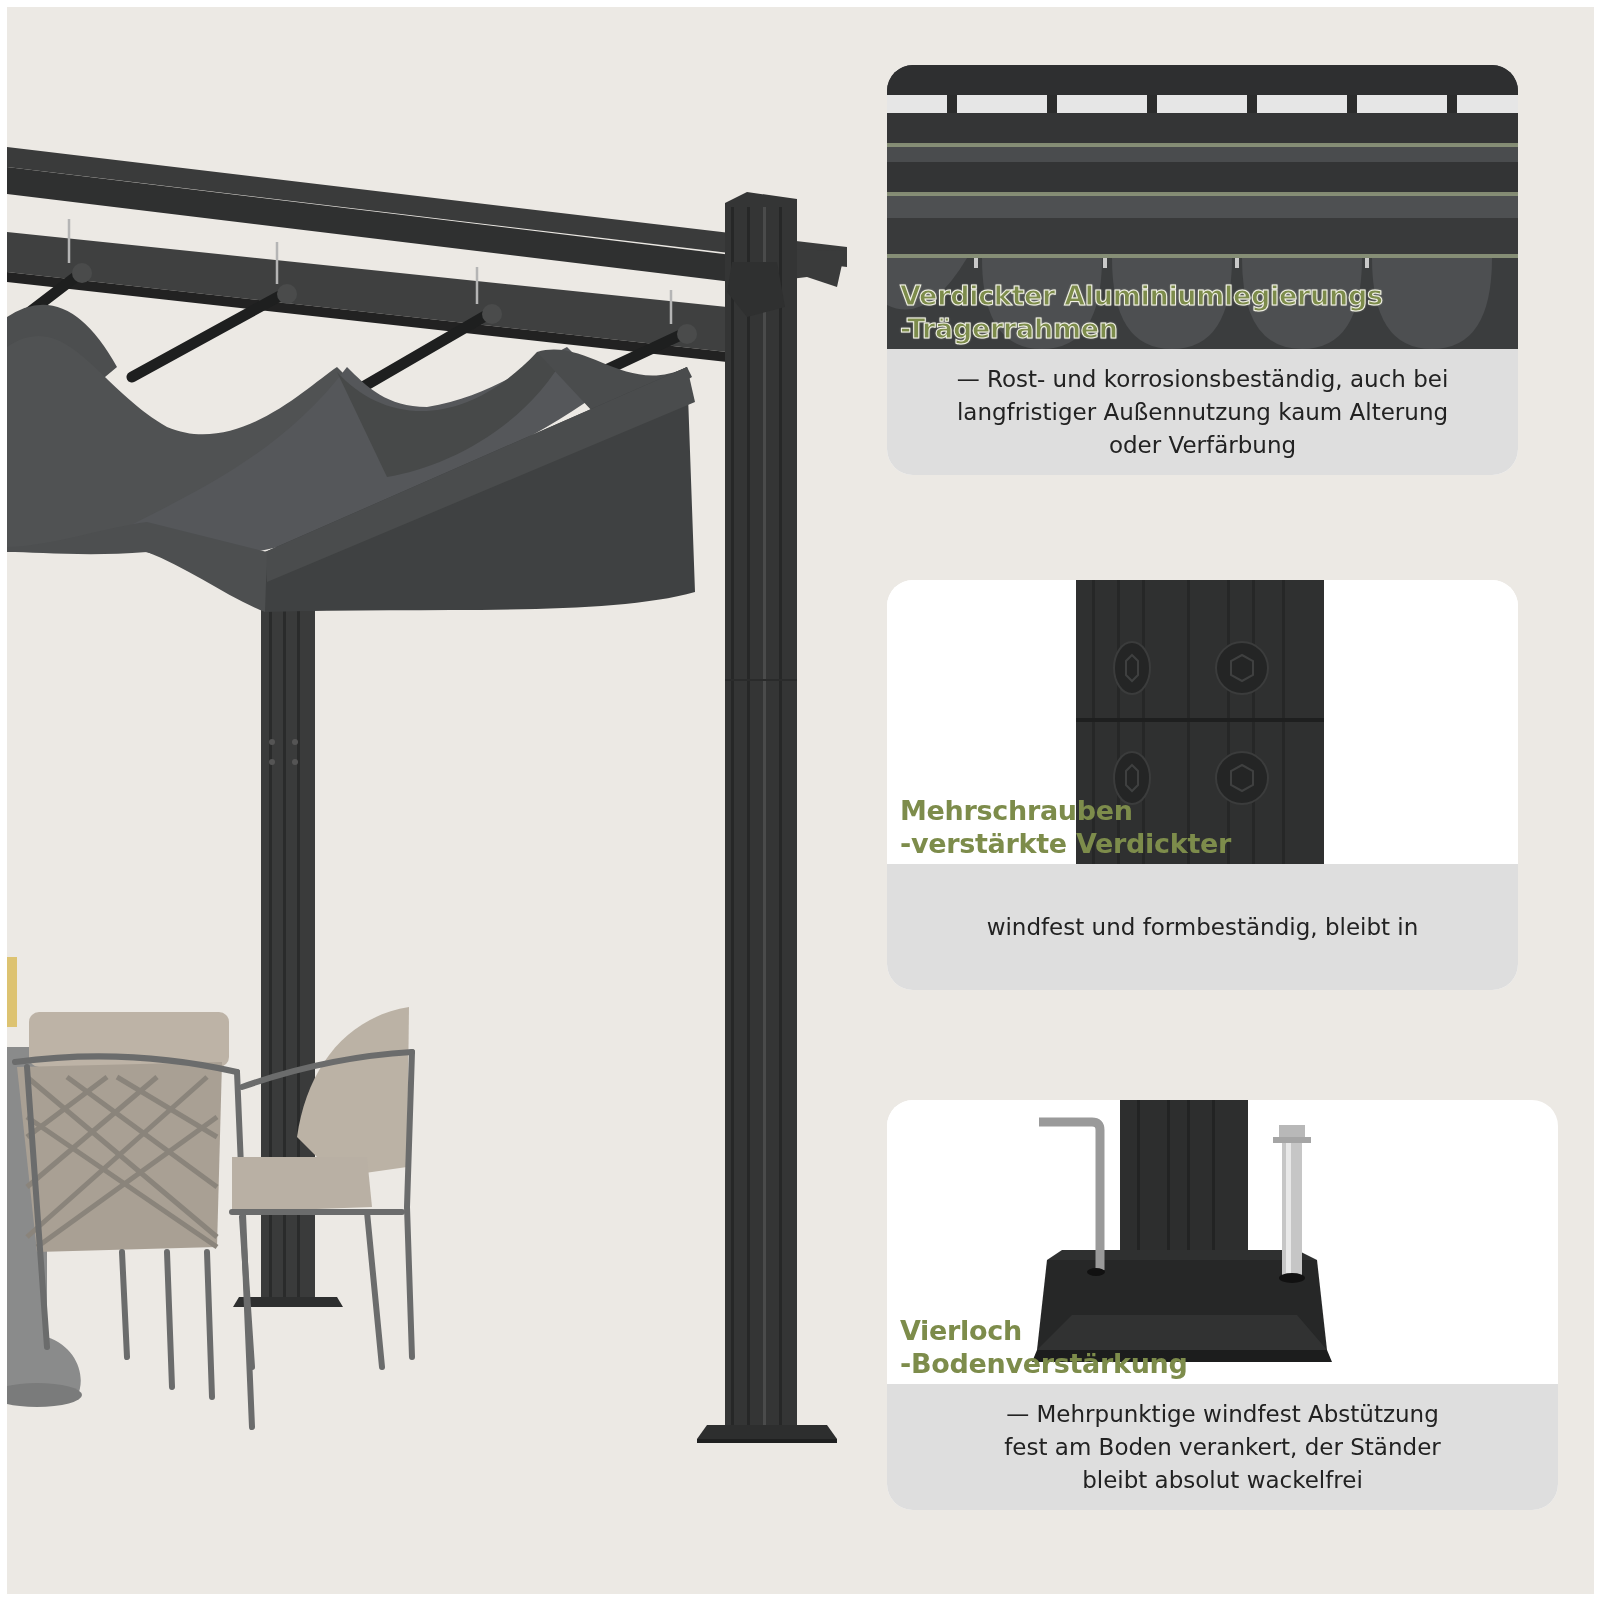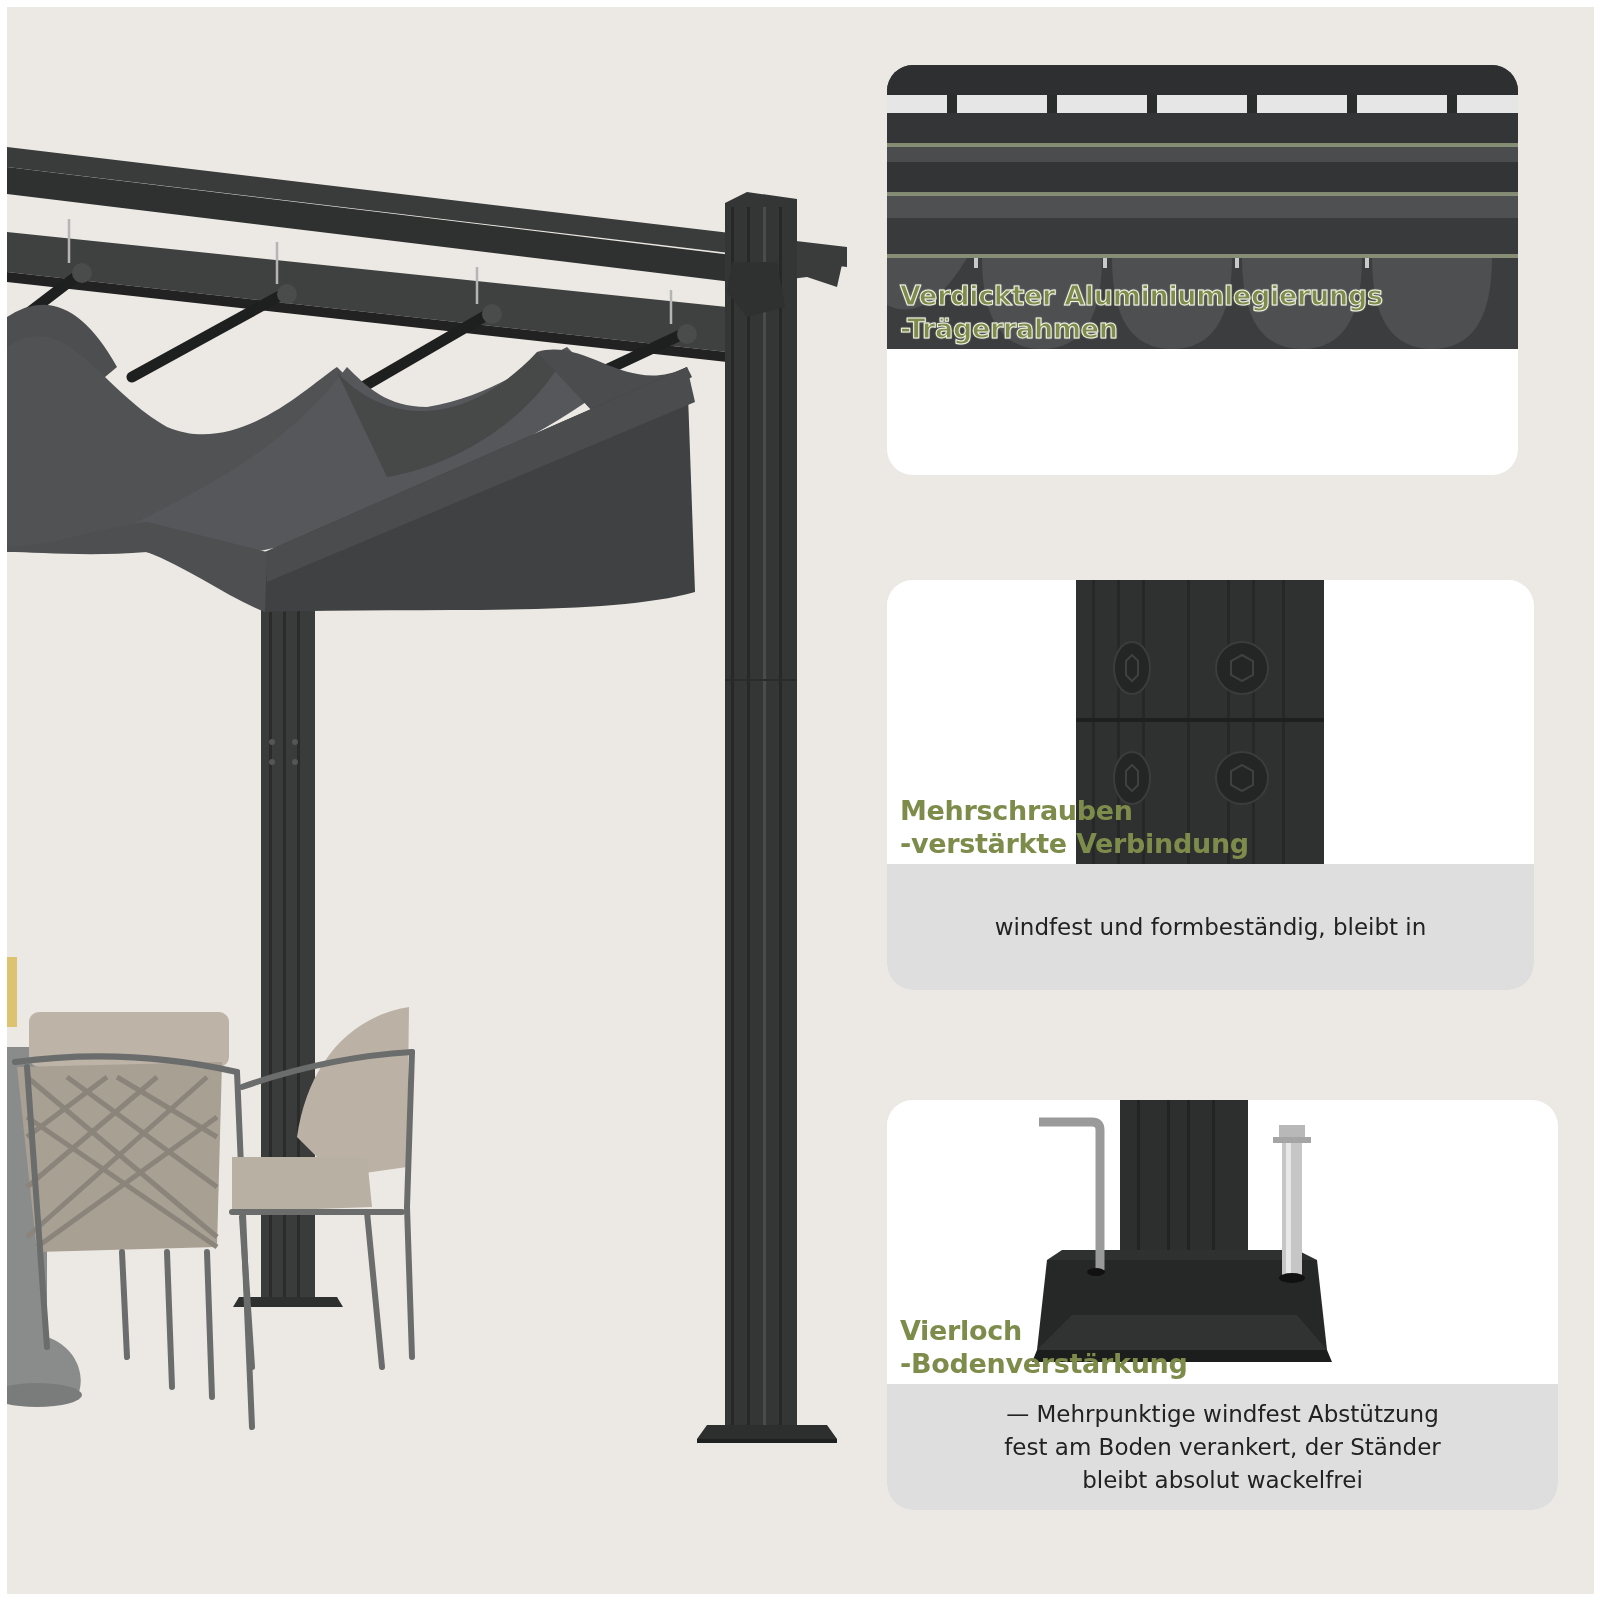--- a/index.html
+++ b/index.html
@@ -30,21 +30,21 @@
     position: absolute; left: 13px; bottom: 4px;
     font-family: "DejaVu Sans", sans-serif; font-weight: bold; font-size: 27px; line-height: 33px;
     color: #7d8c4b; letter-spacing: -0.3px; margin-top: 48px;
   }
   .card .title span { display: block; white-space: nowrap; }
   .card .title.outlined {
     -webkit-text-stroke: 1px #f2f2e6;
     text-shadow: 0 0 2px #e9ecd8;
   }
   #card-1 { top: 58px; }
-  #card-2 { top: 573px; padding-left: 16px; }
+  #card-2 { top: 573px; }
   #card-3 { top: 1093px; padding-left: 40px; }
 </style>
 </head>
 <body>
 
 <div class="canvas">
 
   <div class="scene">
     <svg width="880" height="1587" viewBox="0 0 880 1587">
 
@@ -188,20 +188,25 @@
             <rect x="216" y="193" width="4" height="10"></rect>
             <rect x="348" y="193" width="4" height="10"></rect>
             <rect x="478" y="193" width="4" height="10"></rect>
           </g>
       </svg>
       <div class="title outlined">
         <span>Verdickter Aluminiumlegierungs</span>
         <span>-Trägerrahmen</span>
       </div>
     </div>
+    <div class="caption">
+      <span>— Rost- und korrosionsbeständig, auch bei</span>
+      <span>langfristiger Außennutzung kaum Alterung</span>
+      <span>oder Verfärbung</span>
+    </div>
   </div>
 
   <div class="card" id="card-2">
     <div class="photo">
       <svg width="631" height="284" viewBox="0 0 631 284">
         <rect width="631" height="284" fill="#ffffff"></rect>
         <rect x="189" y="0" width="248" height="284" fill="#2f3030"></rect>
         <g fill="#262727">
             <rect x="205" y="0" width="3" height="284"></rect>
             <rect x="230" y="0" width="3" height="284"></rect>
@@ -220,21 +225,21 @@
         </g>
         <g fill="none" stroke="#3f4040" stroke-width="2">
           <polygon points="355,75 366,81 366,95 355,101 344,95 344,81"></polygon>
           <polygon points="355,185 366,191 366,205 355,211 344,205 344,191"></polygon>
           <polygon points="245,75 251,81 251,95 245,101 239,95 239,81"></polygon>
           <polygon points="245,185 251,191 251,205 245,211 239,205 239,191"></polygon>
         </g>
       </svg>
       <div class="title">
         <span>Mehrschrauben</span>
-        <span>-verstärkte Verbindung</span>
+        <span>-verstärkte Verdickter</span>
       </div>
     </div>
     <div class="caption">
       <span>windfest und formbeständig, bleibt in</span>
     </div>
   </div>
 
   <div class="card" id="card-3">
     <div class="photo">
       <svg width="631" height="284" viewBox="0 0 631 284">

